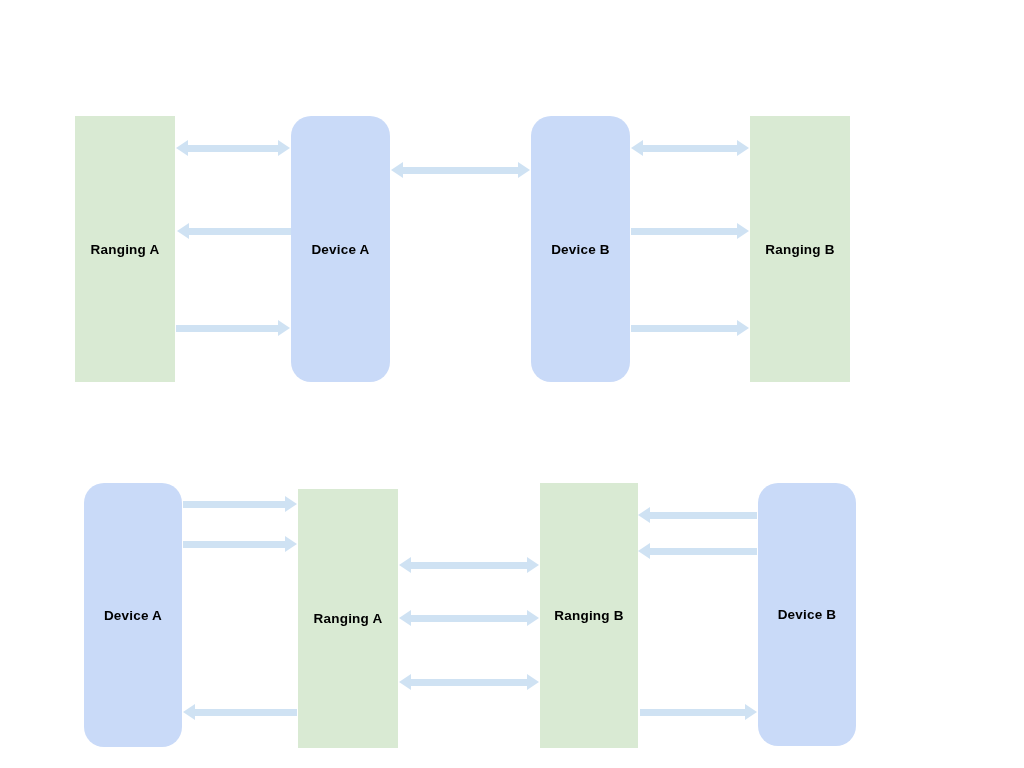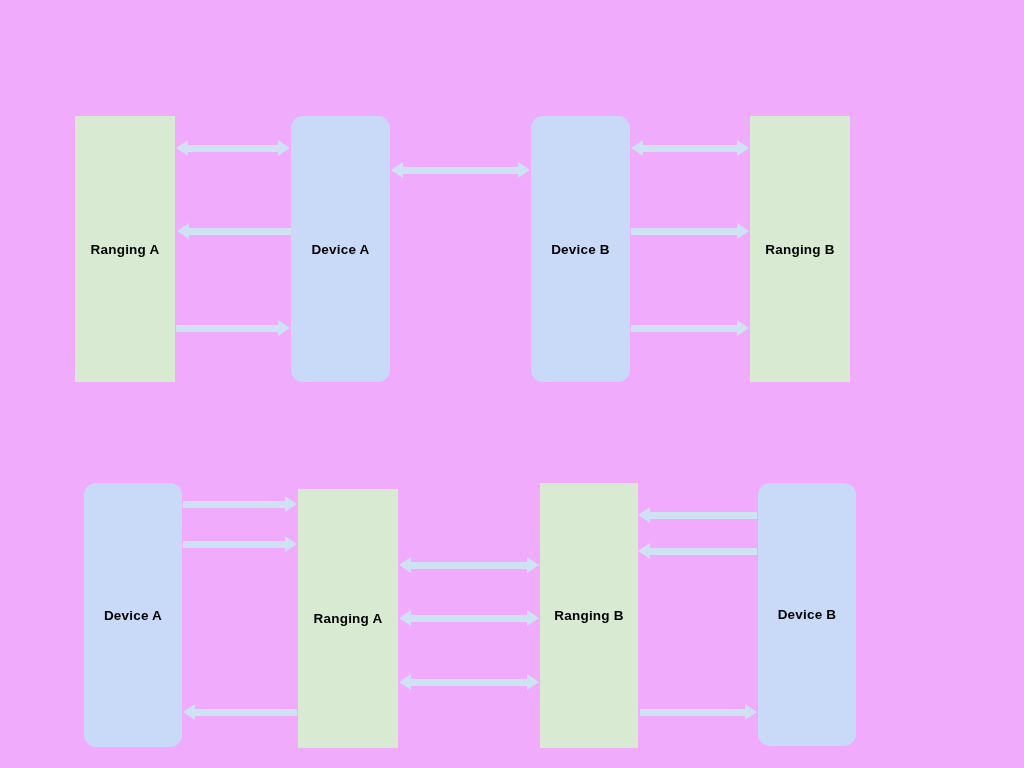--- a/index.html
+++ b/index.html
@@ -16,21 +16,21 @@
     font-family: "Liberation Sans", sans-serif;
   }
   .box {
     position: absolute;
     display: flex;
     align-items: center;
     justify-content: center;
     box-sizing: border-box;
   }
   .box.device {
-    border-radius: 12px;
+    border-radius: 20px;
   }
   .box-label {
     font-weight: bold;
     font-size: 13.5px;
     color: #000000;
     letter-spacing: 0.2px;
     white-space: nowrap;
   }
   .arrow {
     position: absolute;
@@ -54,21 +54,21 @@
   }
   .arrow .head.right {
     border-top: 8px solid transparent;
     border-bottom: 8px solid transparent;
     border-left: 12px solid;
   }
 </style>
 </head>
 <body>
 
-<div class="stage" style="width: 1024px; height: 768px; background: #f0abfc;">
+<div class="stage" style="width: 1024px; height: 768px; background: #ffffff;">
     <div>
       <div class="box ranging" style="left: 75px; top: 116px; width: 100px; height: 266px; background: rgb(217, 234, 211);">
         <span class="box-label" style="color: rgb(0, 0, 0);">Ranging A</span>
       </div>
       <div class="box device" style="left: 291px; top: 116px; width: 99px; height: 266px; background: rgb(201, 218, 248);">
         <span class="box-label" style="color: rgb(0, 0, 0);">Device A</span>
       </div>
       <div class="box device" style="left: 531px; top: 116px; width: 99px; height: 266px; background: rgb(201, 218, 248);">
         <span class="box-label" style="color: rgb(0, 0, 0);">Device B</span>
       </div>

